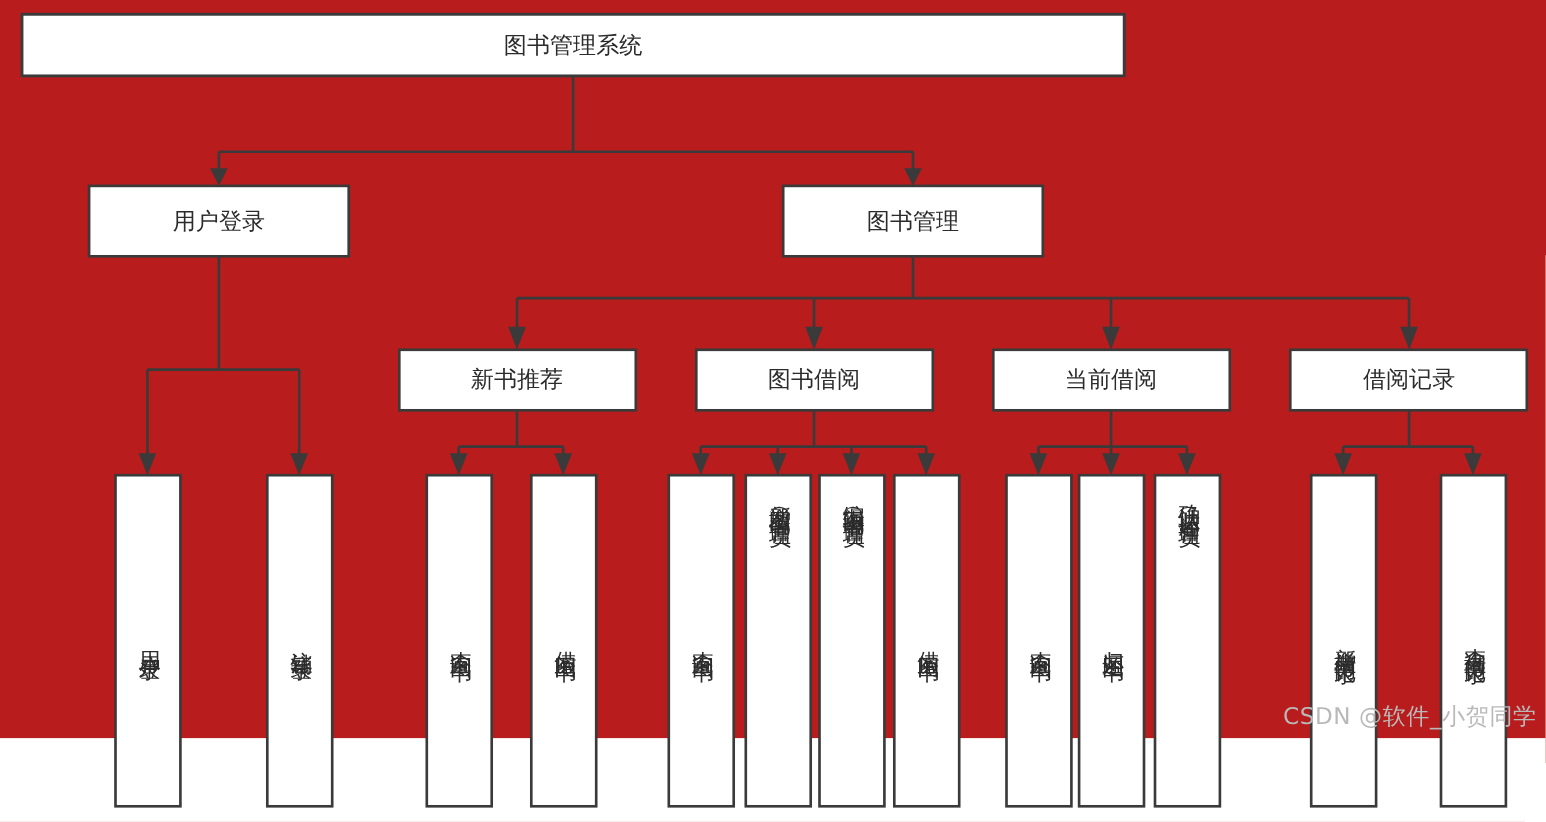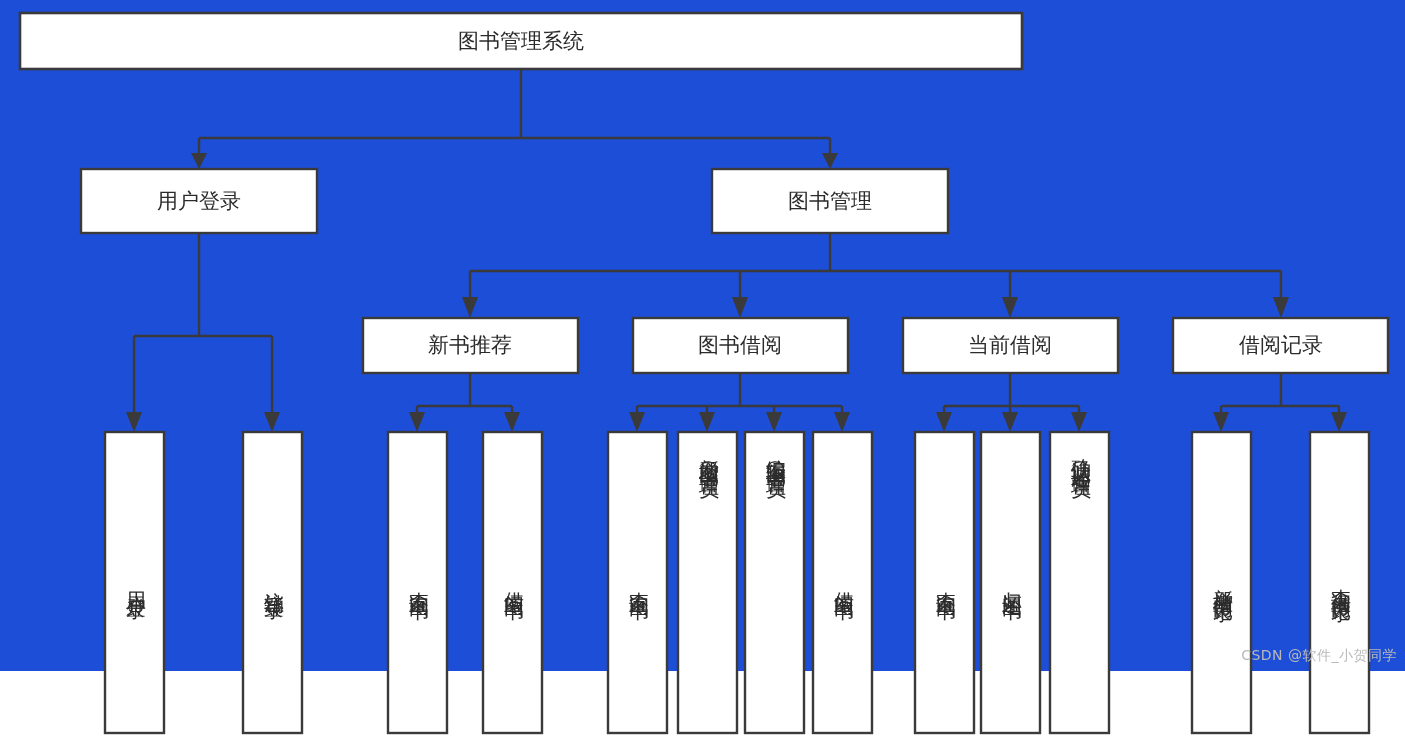--- a/index.html
+++ b/index.html
@@ -11,21 +11,21 @@
     width: 1405px;
     height: 747px;
     font-family: "DejaVu Sans", "Liberation Sans", sans-serif;
     overflow: hidden;
     position: relative;
   }
   #diagram-root {
     position: relative;
     width: 1405px;
     height: 671px;
-    background: #1d4ed8;
+    background: #b91c1c;
   }
   svg.diagram-canvas {
     position: absolute;
     left: 0;
     top: 0;
     width: 1405px;
     height: 747px;
     display: block;
   }
   .node-box {
@@ -63,21 +63,21 @@
     font-size: 20px;
     writing-mode: vertical-rl;
     text-anchor: start;
     letter-spacing: 3px;
   }
   .watermark {
     position: absolute;
     right: 8px;
     bottom: 6px;
     font-family: "DejaVu Sans", "Liberation Sans", sans-serif;
-    font-size: 14px;
+    font-size: 21px;
     color: #b9b9b9;
     white-space: nowrap;
     letter-spacing: 0.5px;
     user-select: none;
     margin-top: 20px;
   }
 </style>
 </head>
 <body>
 

